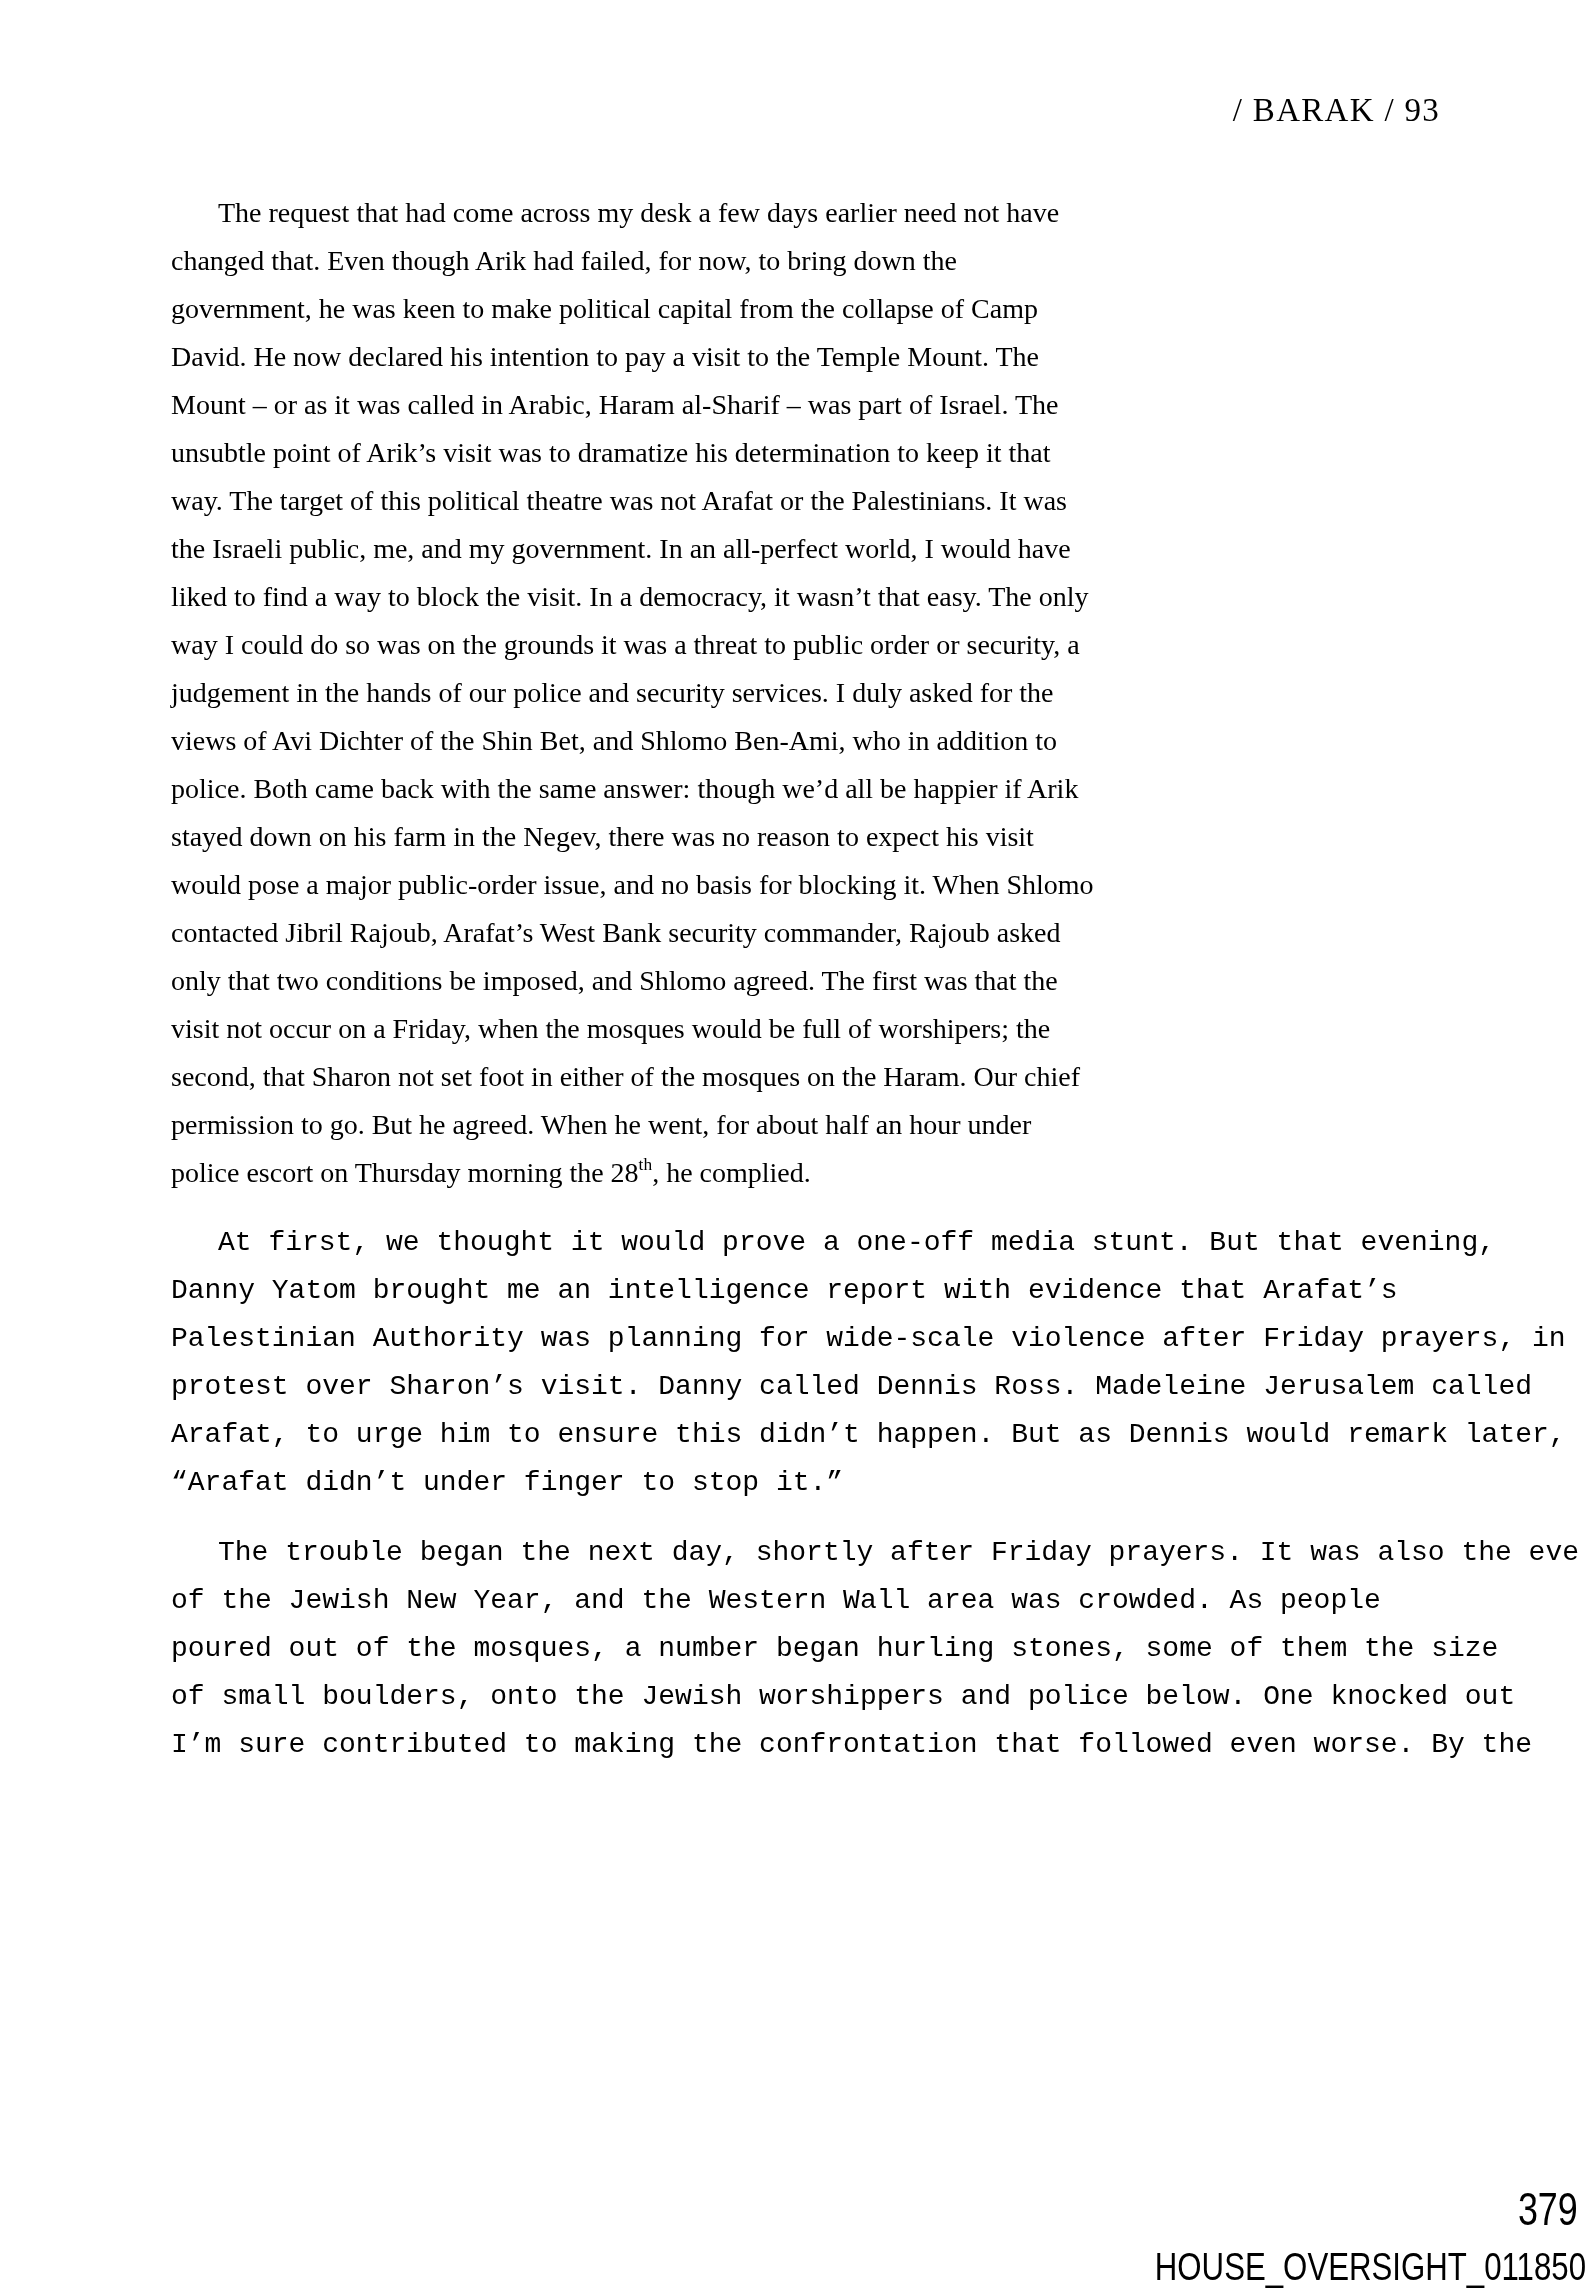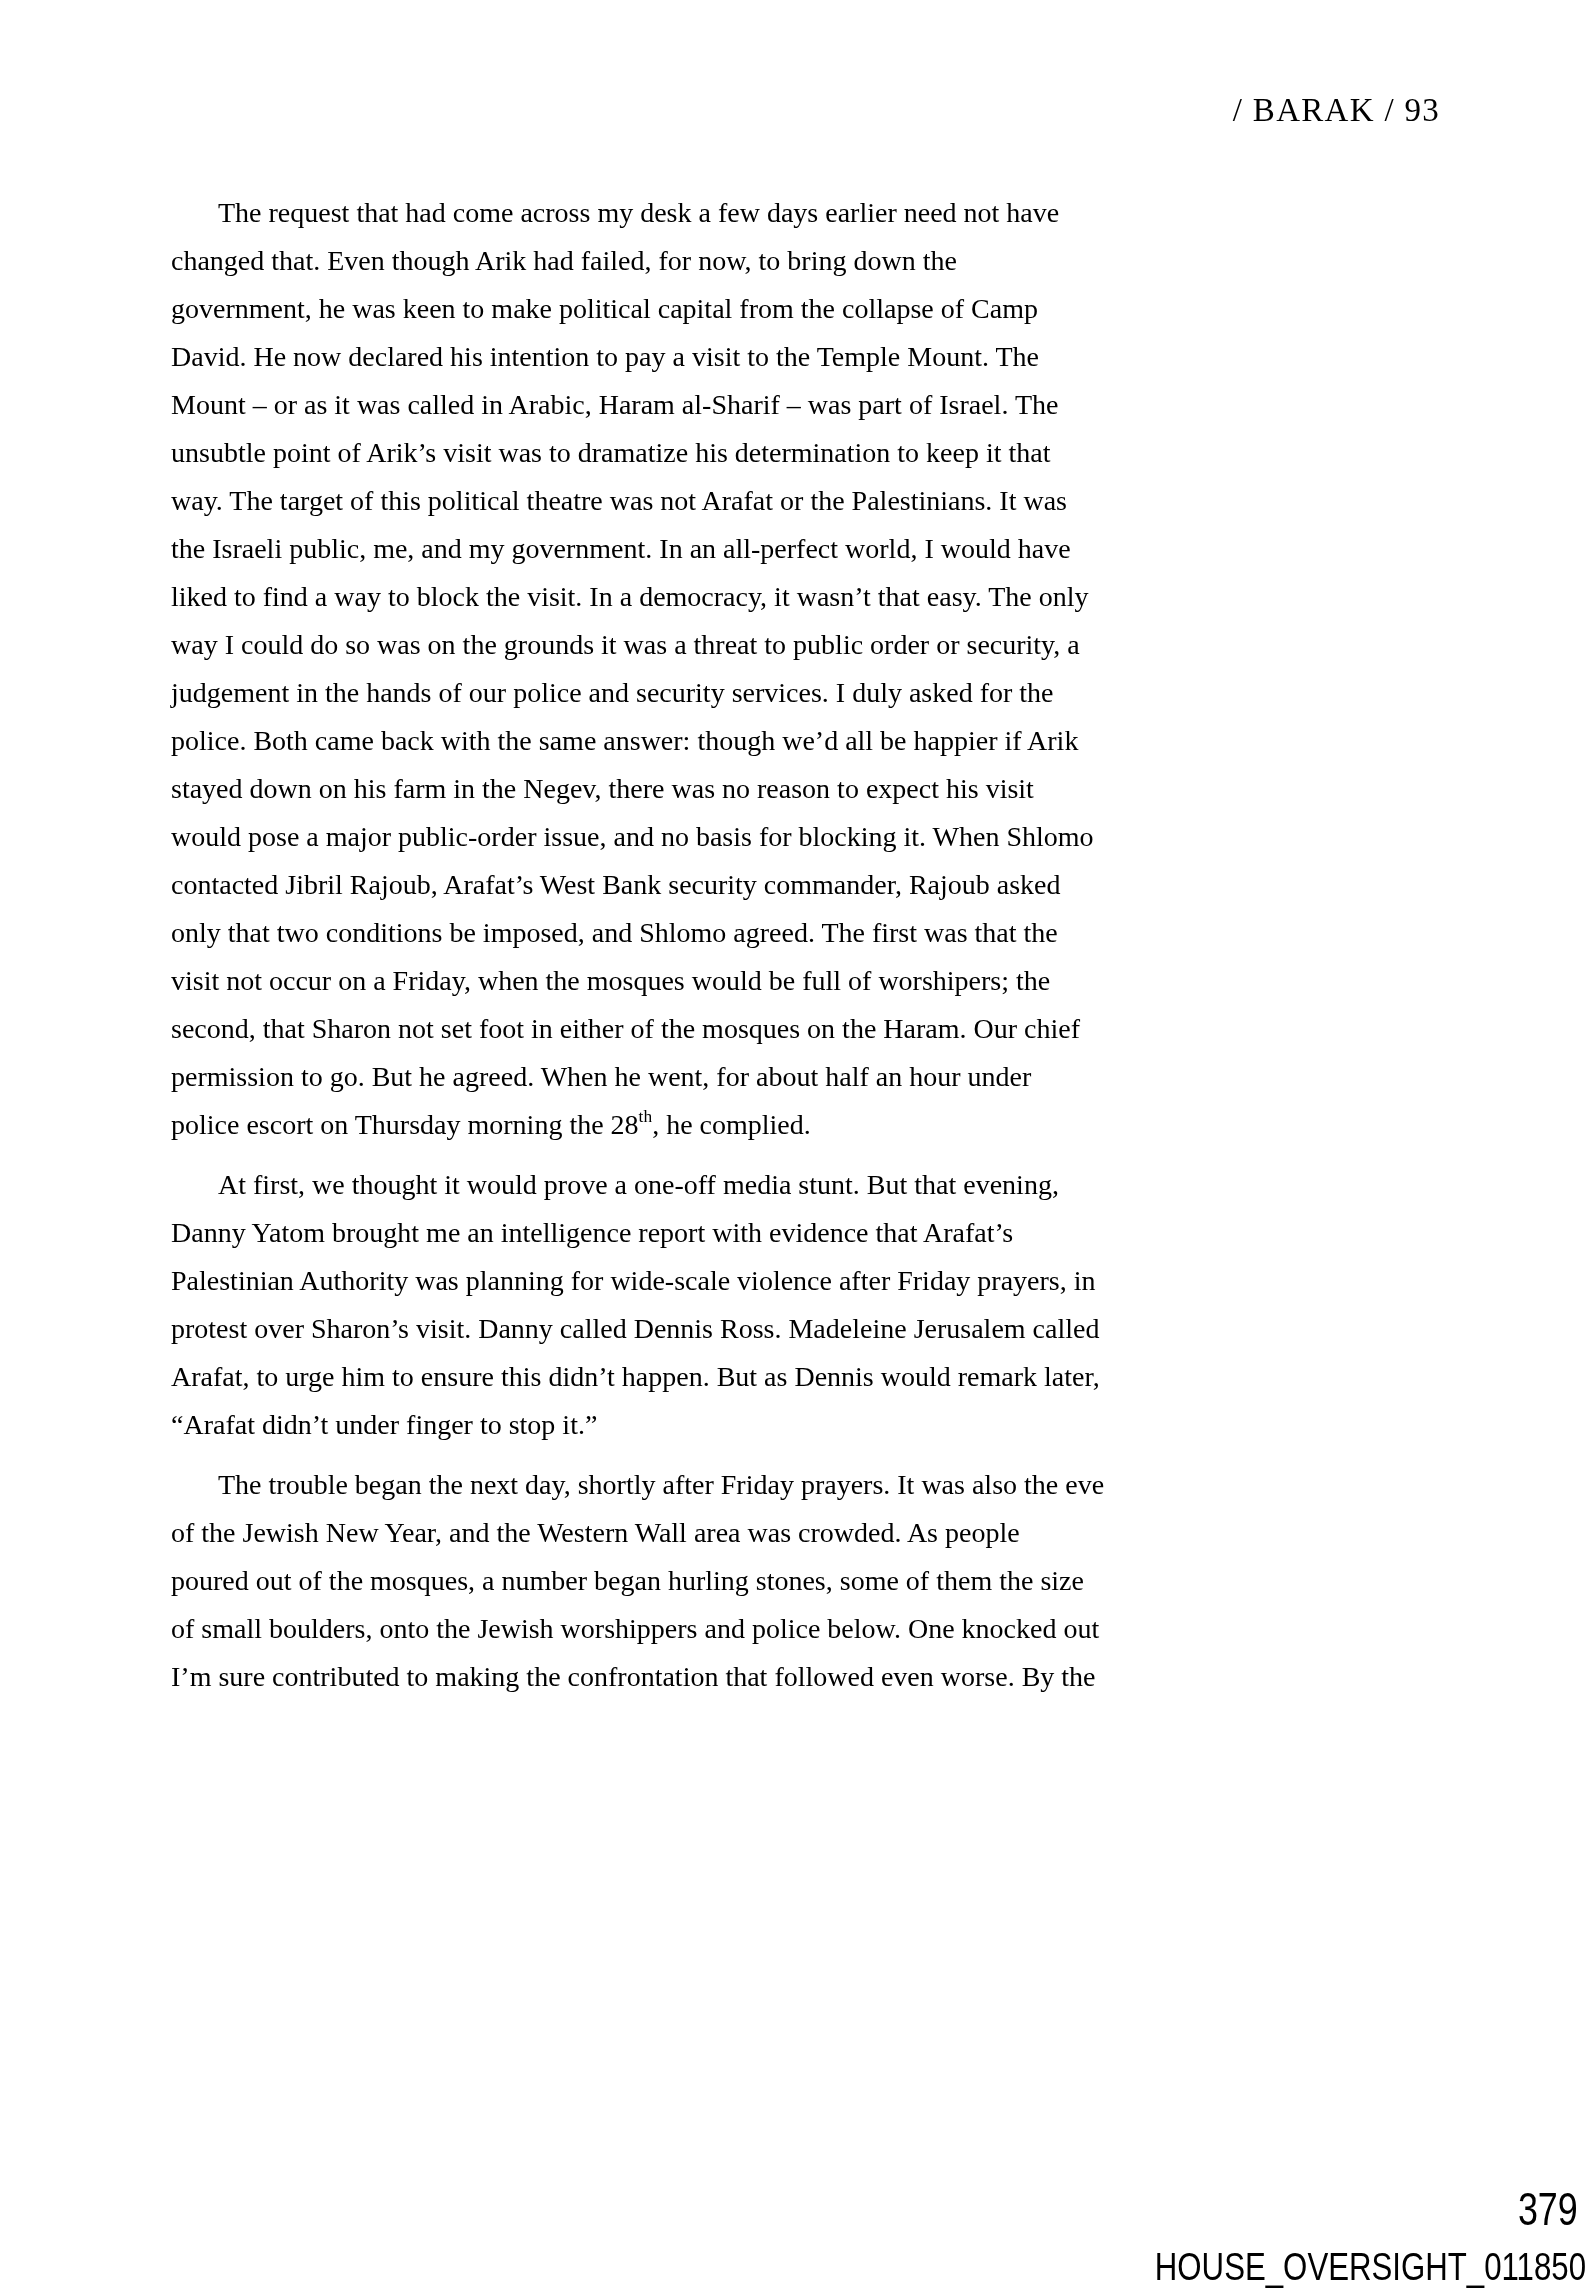--- a/index.html
+++ b/index.html
@@ -28,21 +28,21 @@
   }
   .body-text {
     position: absolute;
     top: 189px;
     left: 171px;
     width: 1277px;
     font-size: 28px;
     line-height: 48px;
   }
   .para { margin: 0; }
-  .para + .para { margin-top: 12px; }
+  .para + .para { margin-top: 22px; font-family: Liberation Mono, monospace; }
   .line {
     white-space: nowrap;
     height: 48px;
   }
   .line.first { padding-left: 47px; }
   .line sup {
     font-size: 0.62em;
     line-height: 0;
     vertical-align: 11.6px;
   }
@@ -79,20 +79,21 @@
         <div class="line">changed that. Even though Arik had failed, for now, to bring down the</div>
         <div class="line">government, he was keen to make political capital from the collapse of Camp</div>
         <div class="line">David. He now declared his intention to pay a visit to the Temple Mount. The</div>
         <div class="line">Mount – or as it was called in Arabic, Haram al-Sharif – was part of Israel. The</div>
         <div class="line">unsubtle point of Arik’s visit was to dramatize his determination to keep it that</div>
         <div class="line">way. The target of this political theatre was not Arafat or the Palestinians. It was</div>
         <div class="line">the Israeli public, me, and my government. In an all-perfect world, I would have</div>
         <div class="line">liked to find a way to block the visit. In a democracy, it wasn’t that easy. The only</div>
         <div class="line">way I could do so was on the grounds it was a threat to public order or security, a</div>
         <div class="line">judgement in the hands of our police and security services. I duly asked for the</div>
+        <div class="line">views of Avi Dichter of the Shin Bet, and Shlomo Ben-Ami, who in addition to</div>
         <div class="line">police. Both came back with the same answer: though we’d all be happier if Arik</div>
         <div class="line">stayed down on his farm in the Negev, there was no reason to expect his visit</div>
         <div class="line">would pose a major public-order issue, and no basis for blocking it. When Shlomo</div>
         <div class="line">contacted Jibril Rajoub, Arafat’s West Bank security commander, Rajoub asked</div>
         <div class="line">only that two conditions be imposed, and Shlomo agreed. The first was that the</div>
         <div class="line">visit not occur on a Friday, when the mosques would be full of worshipers; the</div>
         <div class="line">second, that Sharon not set foot in either of the mosques on the Haram. Our chief</div>
         <div class="line">permission to go. But he agreed. When he went, for about half an hour under</div>
         <div class="line">police escort on Thursday morning the 28<sup>th</sup>, he complied.</div>
       </div>

